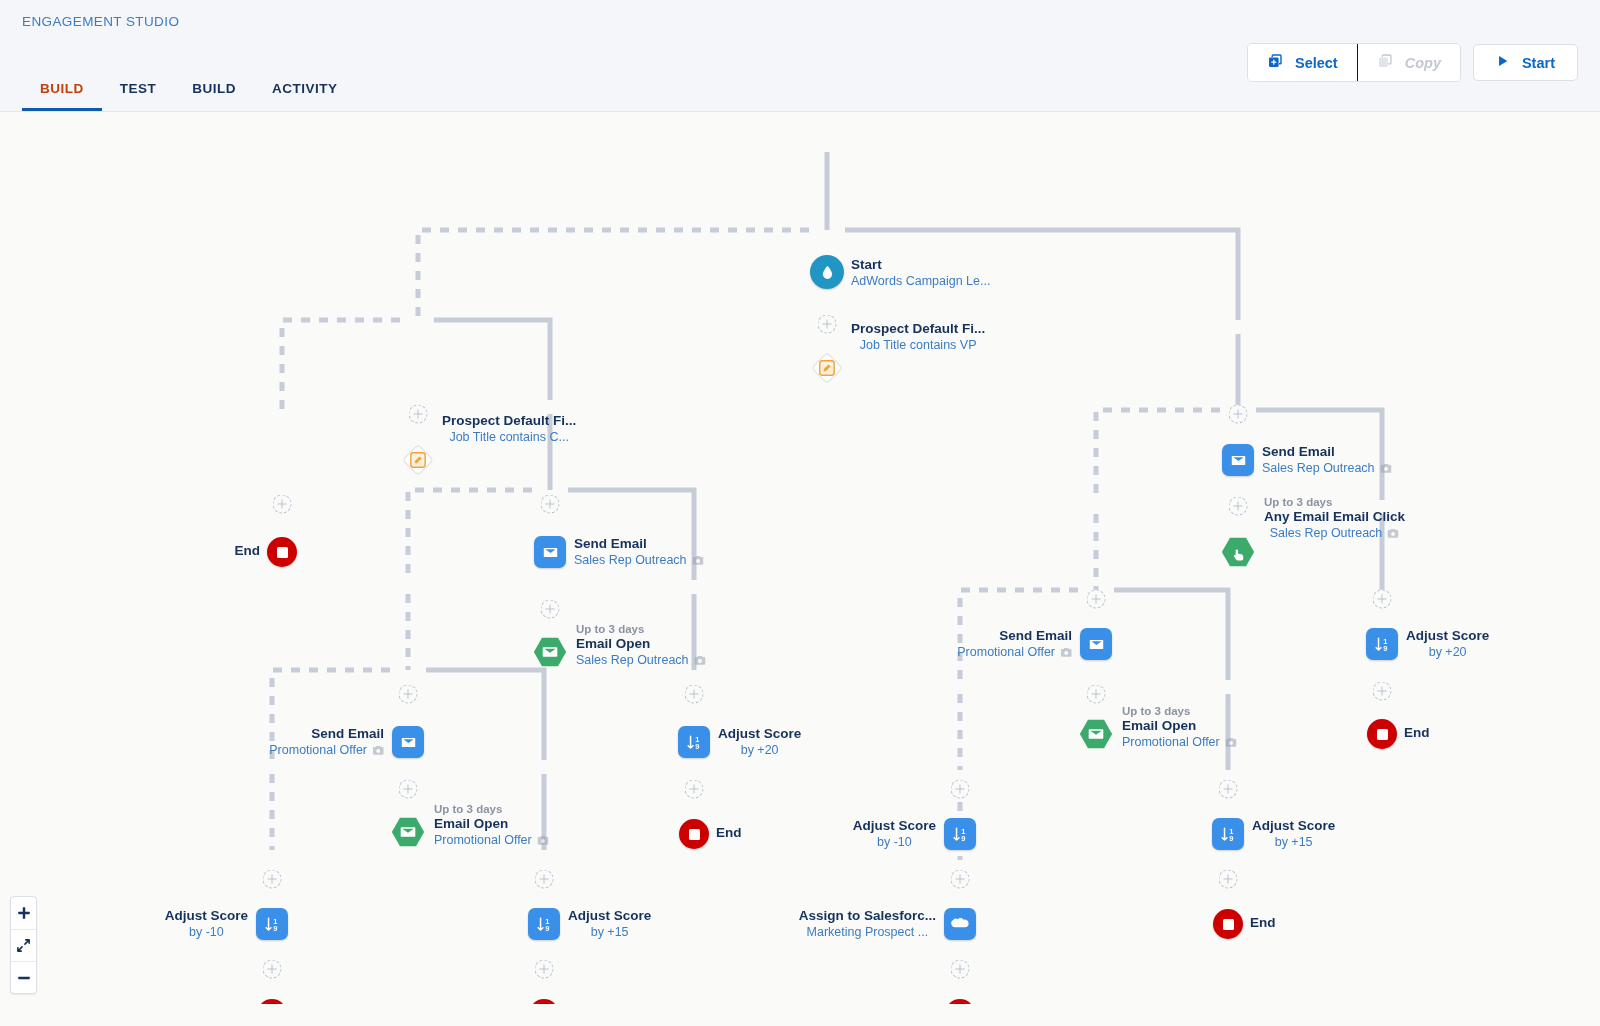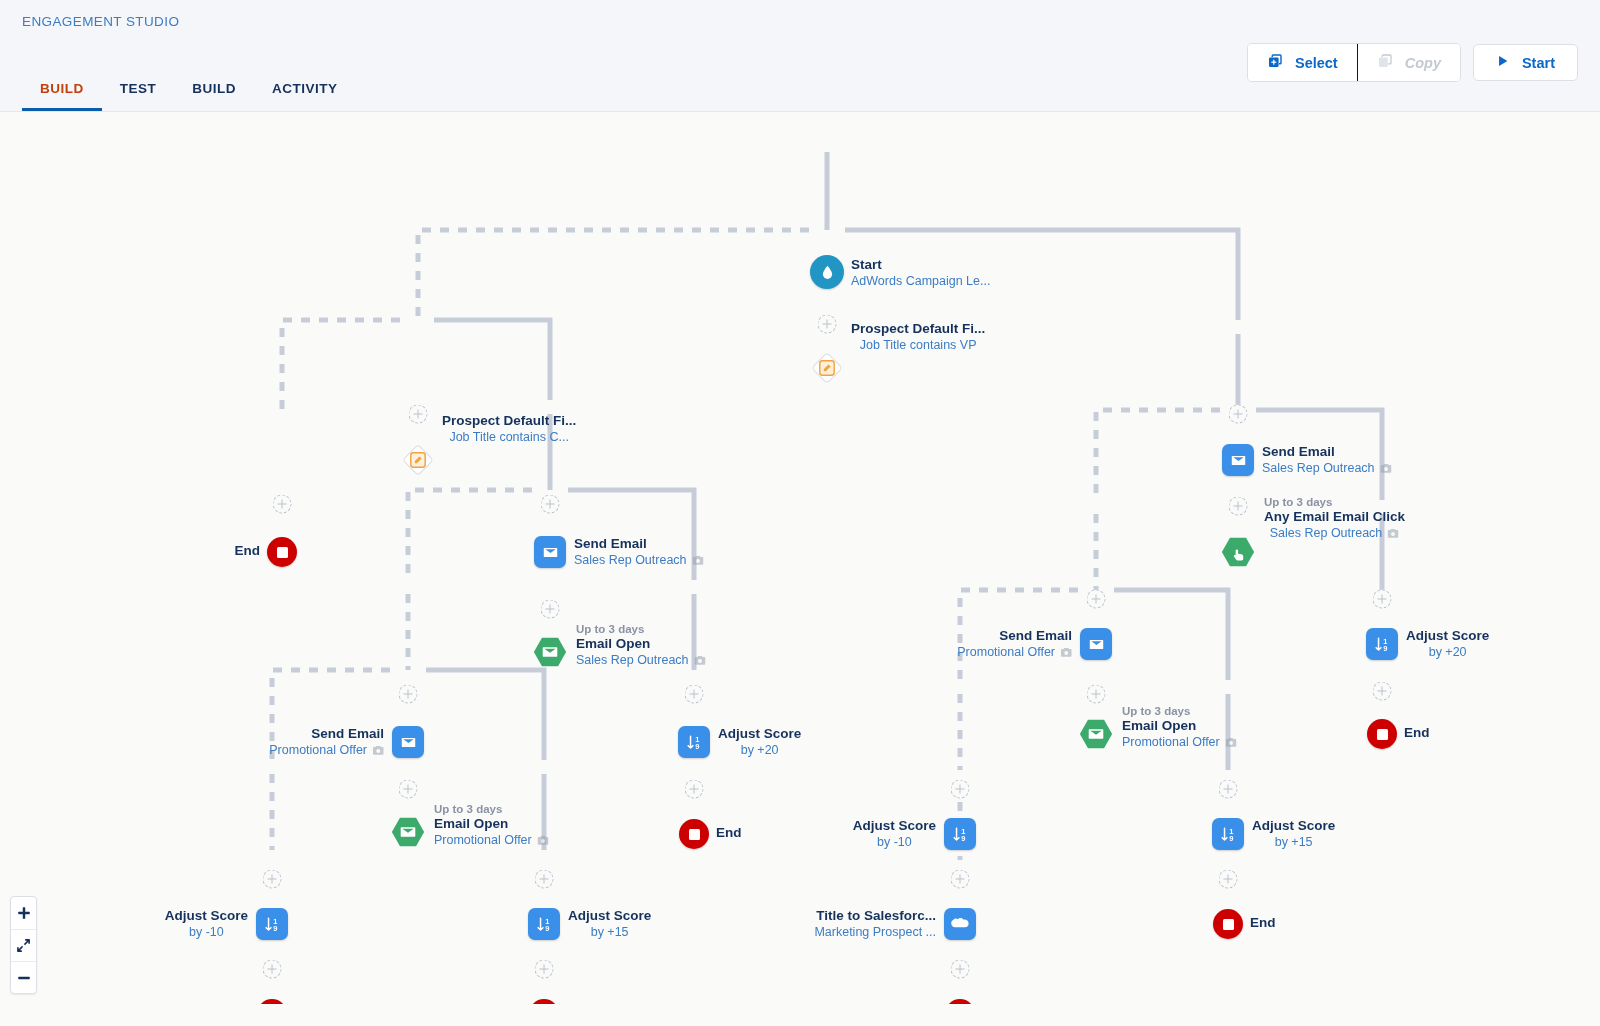--- a/index.html
+++ b/index.html
@@ -642,21 +642,21 @@
   </div>
 
   <div class="plus" style="left:960px; top:767px;"></div>
   <div class="node" style="left:960px; top:812px;">
     <div class="ico ico-sq">
       <svg width="20" height="16" viewBox="0 0 24 18" fill="#fff">
         <path d="M9.4 3.3A4 4 0 0116.2 4a4.6 4.6 0 016.1 4.4 4.5 4.5 0 01-4.5 4.5H6.4A4.7 4.7 0 014.1 4a3.9 3.9 0 015.3-.7z"></path>
       </svg>
     </div>
     <div class="lbl left" style="left:-24px; top:-16px;">
-      <span class="t1">Title to Salesforc...</span>
+      <span class="t1">Assign to Salesforc...</span>
       <span class="t2">Marketing Prospect ...</span>
     </div>
   </div>
   <div class="plus" style="left:960px; top:857px;"></div>
   <div class="node" style="left:960px; top:902px;">
     <div class="ico ico-end"></div>
 
   </div>
 
   <div class="plus" style="left:1228px; top:677px;"></div>

